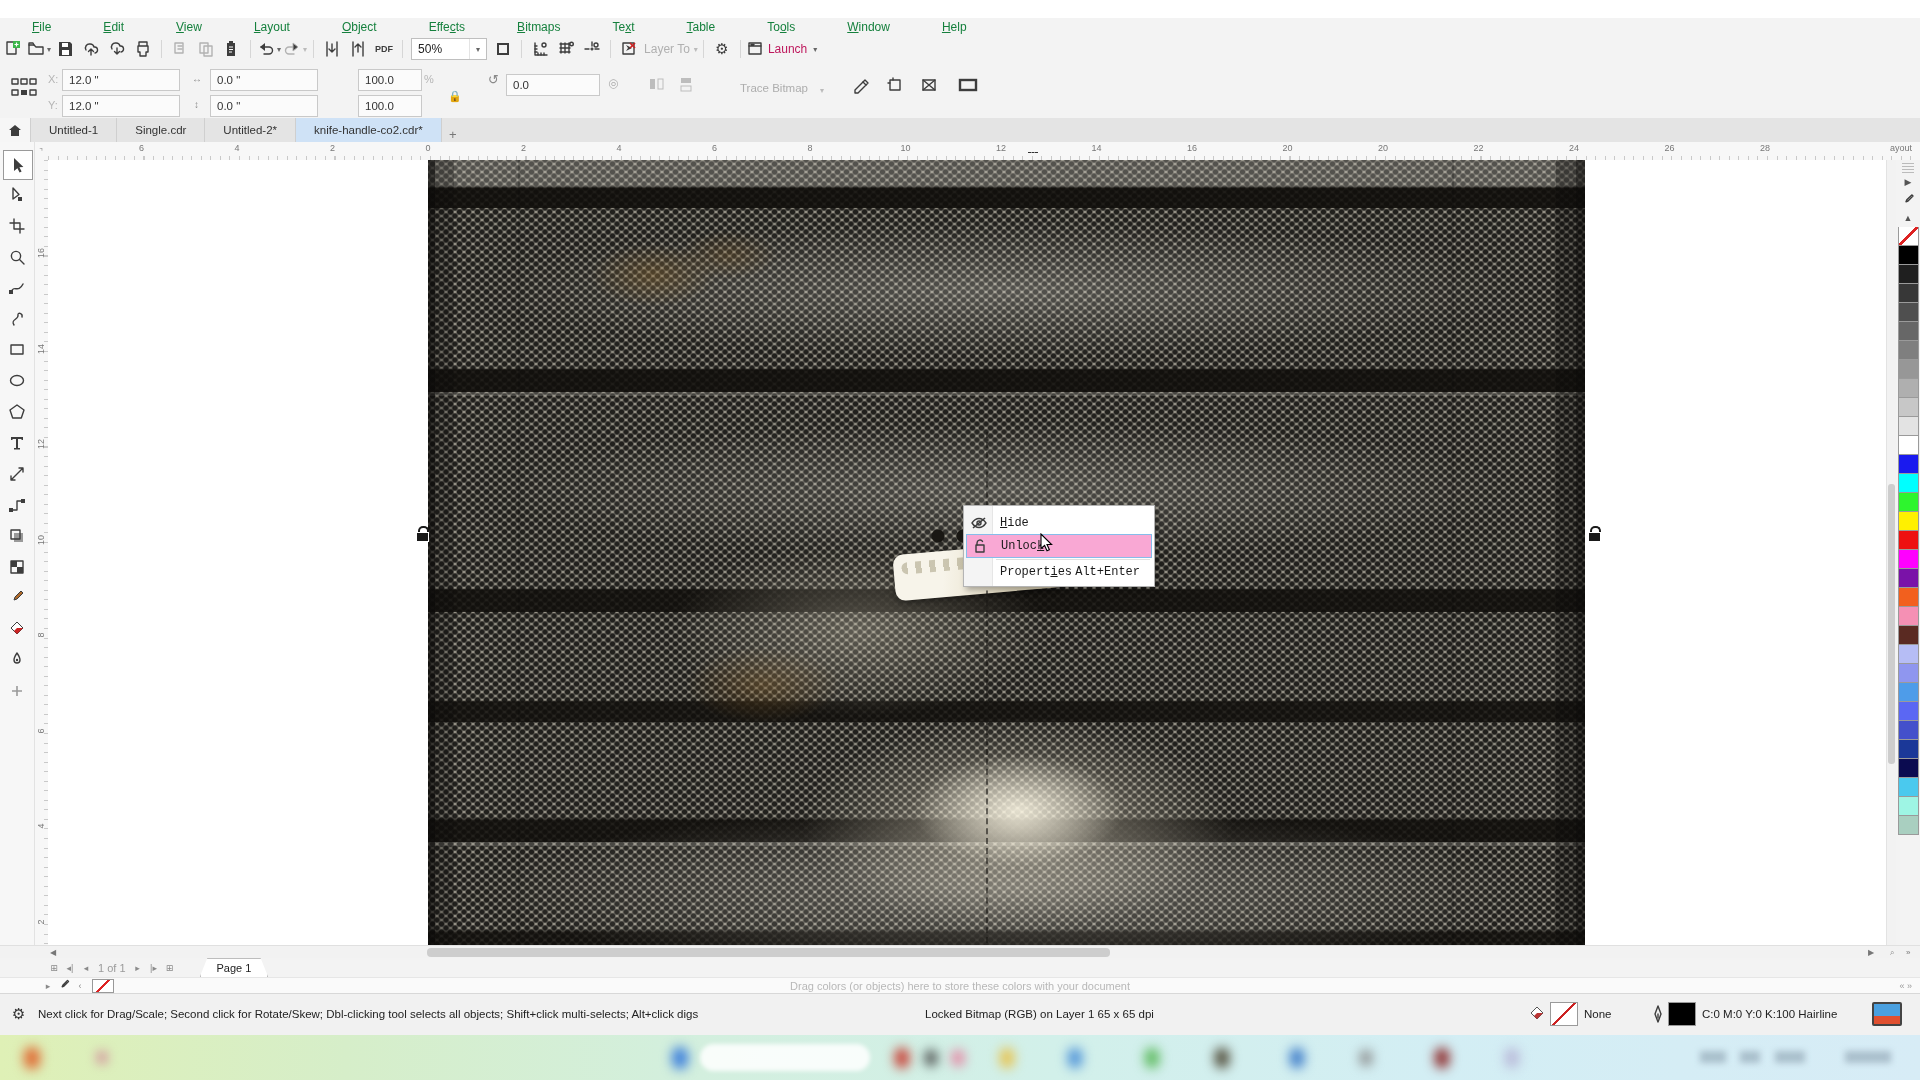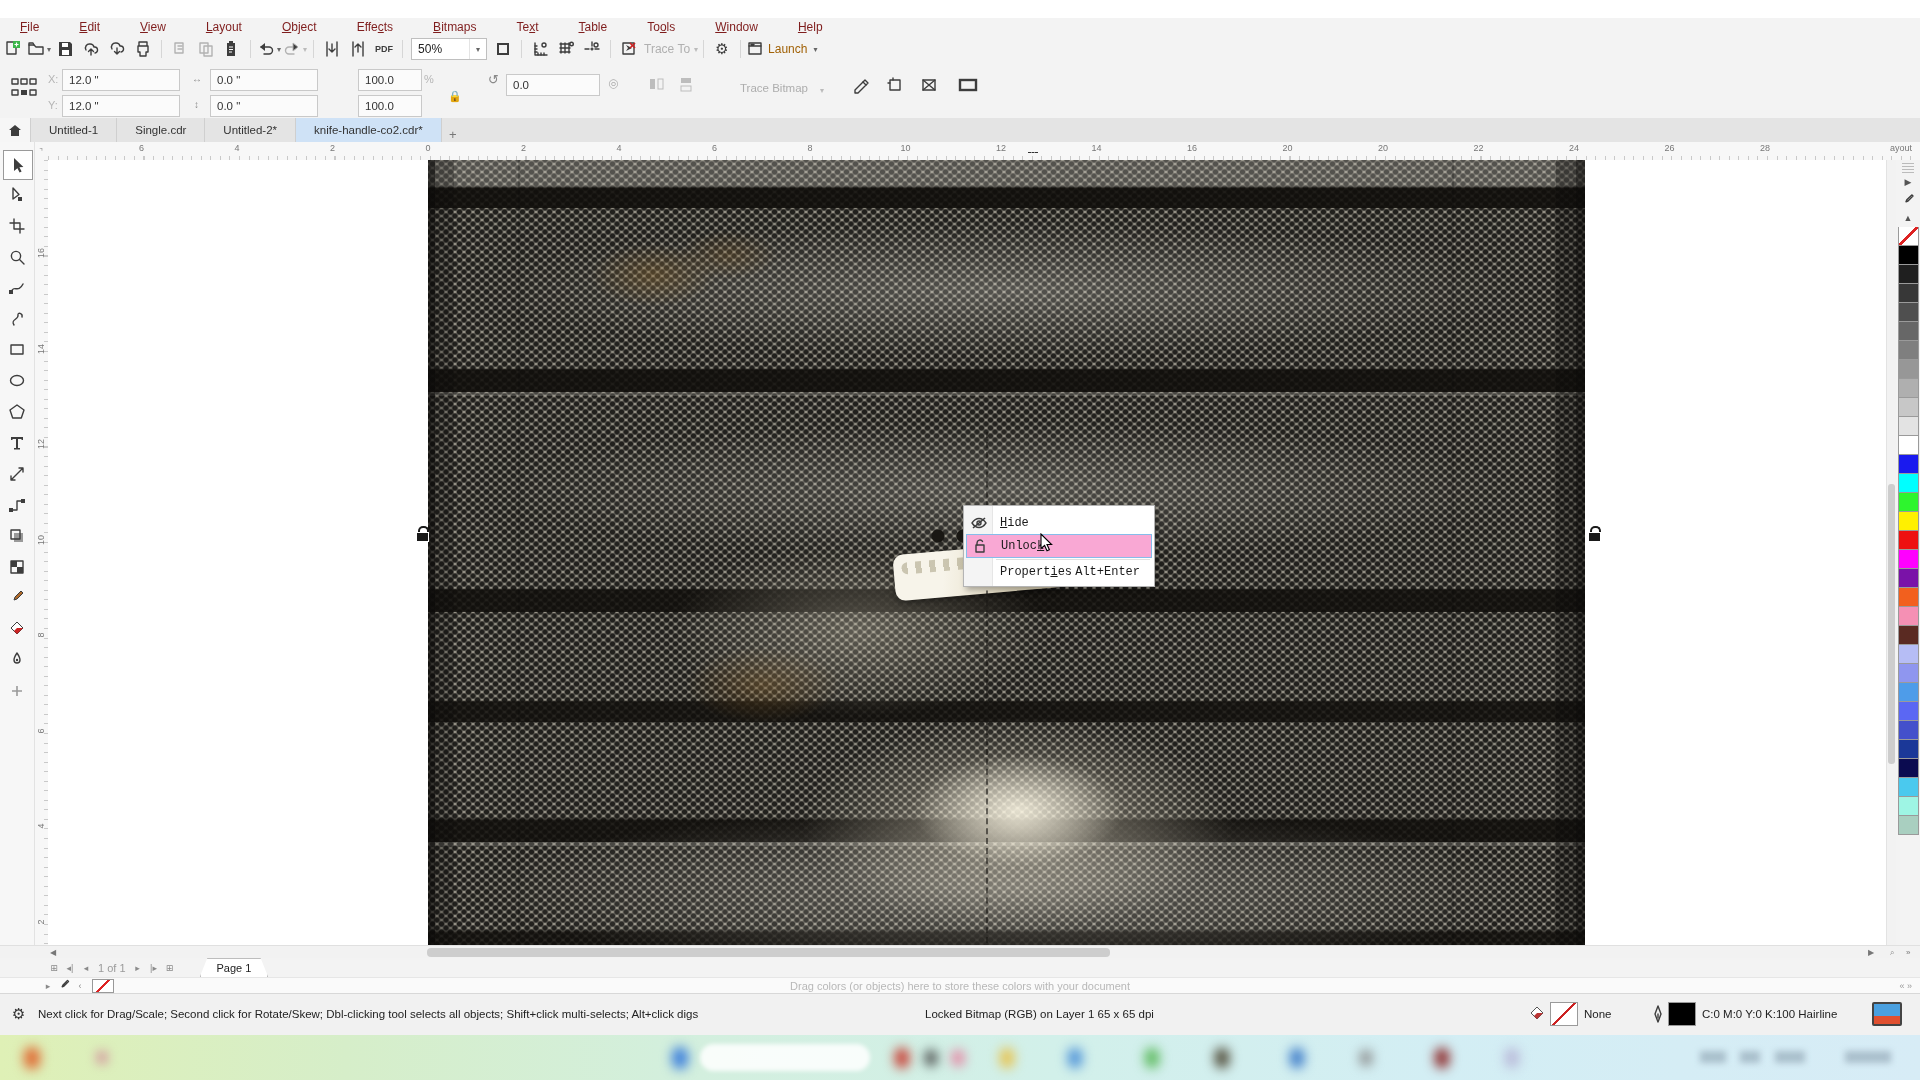--- a/index.html
+++ b/index.html
@@ -9,36 +9,36 @@
   #titlebar{position:absolute;left:0;top:0;width:1920px;height:18px;background:#fbfbfb;border-bottom:1px solid #e8e8e8;display:flex;align-items:center;font-size:11.5px;}
   #corel-logo{width:12px;height:12px;margin:0 6px 0 5px;border-radius:3px 3px 3px 8px;background:linear-gradient(135deg,#35b24a,#0f8f3c);position:relative;}
   #corel-logo:after{content:"";position:absolute;left:2px;top:2px;width:7px;height:7px;border-radius:50%;background:radial-gradient(circle at 30% 30%,#fff 0 2px,transparent 2.5px);}
   #title-text{color:#333;white-space:nowrap;}
   #titlebar .winbtns{margin-left:auto;display:flex;align-items:center;height:18px;}
   .winbtn{width:30px;height:18px;display:flex;align-items:center;justify-content:center;font-size:12px;color:#222;}
   .userbtn{width:26px;font-size:10px;position:relative;color:#555;}
   .userbtn .dot{position:absolute;right:4px;top:1px;width:5px;height:5px;border-radius:50%;background:#3cb54a;}
   
   #menubar{position:absolute;left:0;top:18px;width:1920px;height:18px;background:#f3f3f3;display:flex;align-items:center;font-size:12px;}
-  #menubar span.mitem{padding:0 20px;height:18px;line-height:18px;color:#7f1d1d;}
+  #menubar span.mitem{padding:0 20px;height:18px;line-height:18px;color:#15803d;margin-left:12px;}
   .accl{text-decoration:underline;}
   
   #toolbar{position:absolute;left:0;top:36px;width:1920px;height:26px;background:#f3f3f3;border-bottom:1px solid #e0e0e0;display:flex;align-items:center;font-size:12px;}
   .tbtn{height:22px;min-width:24px;display:flex;align-items:center;justify-content:center;margin:0 1px;border-radius:2px;}
   .tbtn svg{display:block;}
   .tbtn.gray svg *{stroke:#b2b2b2;}
   .tsep{width:1px;height:18px;background:#d6d6d6;margin:0 5px;}
   .ddarrow{font-size:8px;color:#666;margin-left:2px;}
   .ddarrow.gray{color:#bbb;}
   #zoombox{width:74px;height:20px;border:1px solid #bfbfbf;background:#fff;display:flex;align-items:center;font-size:12px;margin:12px 3px;justify-content:center;}
   #zoombox .val{flex:1;padding-left:6px;}
   #zoombox .dd{width:16px;height:100%;display:flex;align-items:center;justify-content:center;color:#666;font-size:8px;border-left:1px solid #e4e4e4;}
   #snapto{color:#b0b0b0;margin:0 2px;}
   #launchwrap{display:flex;align-items:center;}
-  #launch-label{margin:0 4px;color:#a16207;}
+  #launch-label{margin:0 4px;color:#be185d;}
   
   #propbar{position:absolute;left:0;top:62px;width:1920px;height:56px;background:#f3f3f3;border-bottom:1px solid #dcdcdc;font-size:11.5px;color:#9a9a9a;}
   .pfield{position:absolute;height:20px;border:1px solid #c9c9c9;background:#fbfbfb;color:#333;line-height:20px;padding-left:6px;font-size:11.5px;}
   .plabel{position:absolute;color:#b5b5b5;font-size:11px;}
   .picon{position:absolute;color:#8a8a8a;}
   .pgray{color:#adadad;}
   
   #doctabs{position:absolute;left:0;top:118px;width:1920px;height:24px;background:#e4e4e4;border-bottom:1px solid #cfcfcf;display:flex;align-items:flex-end;font-size:11.5px;}
   #home-tab{width:30px;height:24px;display:flex;align-items:center;justify-content:center;background:#f6f6f6;border-right:1px solid #cfcfcf;}
   .dtab{height:24px;display:flex;align-items:center;padding:0 18px;border-right:1px solid #cfcfcf;color:#333;background:#e4e4e4;}
@@ -298,21 +298,21 @@
       </div>
     <div class="tsep"></div>
     <div class="tbtn">
         <svg width="18" height="18">
           <rect class="st" x="3" y="3" width="11" height="11"></rect>
           <path class="fl" d="M12 8l-6 3 2-3-2-3z"></path>
           <path d="M10 3l5 5" stroke="#cc2222" stroke-width="1.6"></path>
           <path d="M15 3l-5 5" stroke="#cc2222" stroke-width="1.6"></path>
         </svg>
       </div>
-    <div id="snapto">Trace To</div>
+    <div id="snapto">Layer To</div>
     <span class="ddarrow gray">▾</span>
     <div class="tsep"></div>
     <div class="tbtn" style="font-size:15px;color:#3d3d3d;">⚙</div>
     <div class="tsep"></div>
     <div id="launchwrap">
       <svg width="18" height="18">
           <rect class="st" x="3" y="3" width="12" height="11"></rect>
           <path class="st" d="M3 6h12M5 4.5h3"></path>
         </svg>
       <span id="launch-label">Launch</span>

